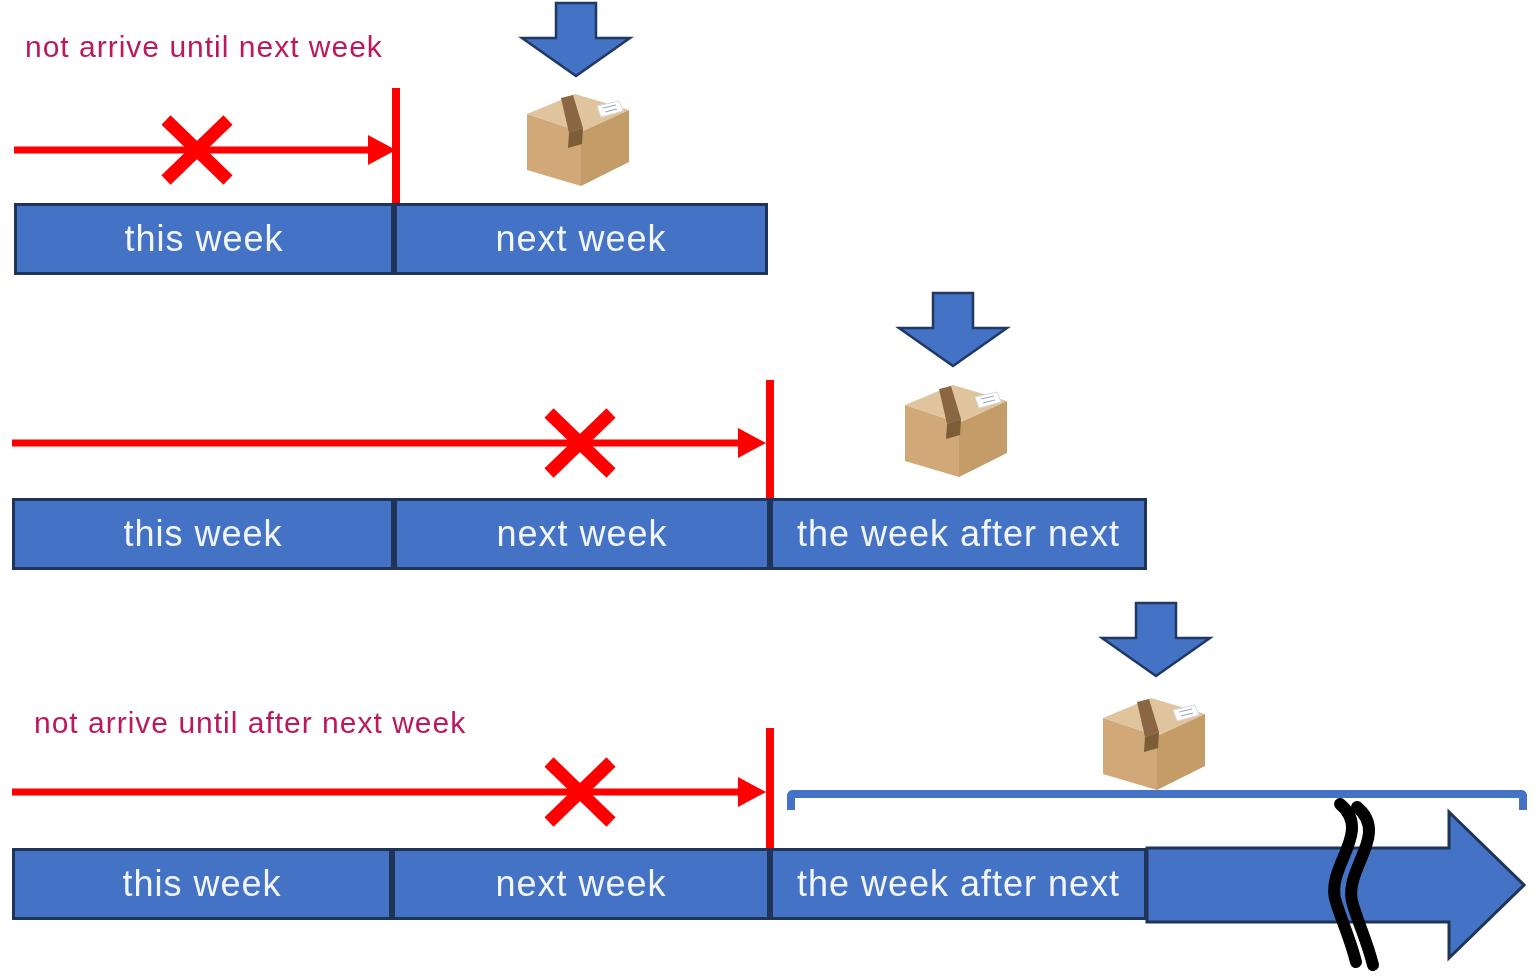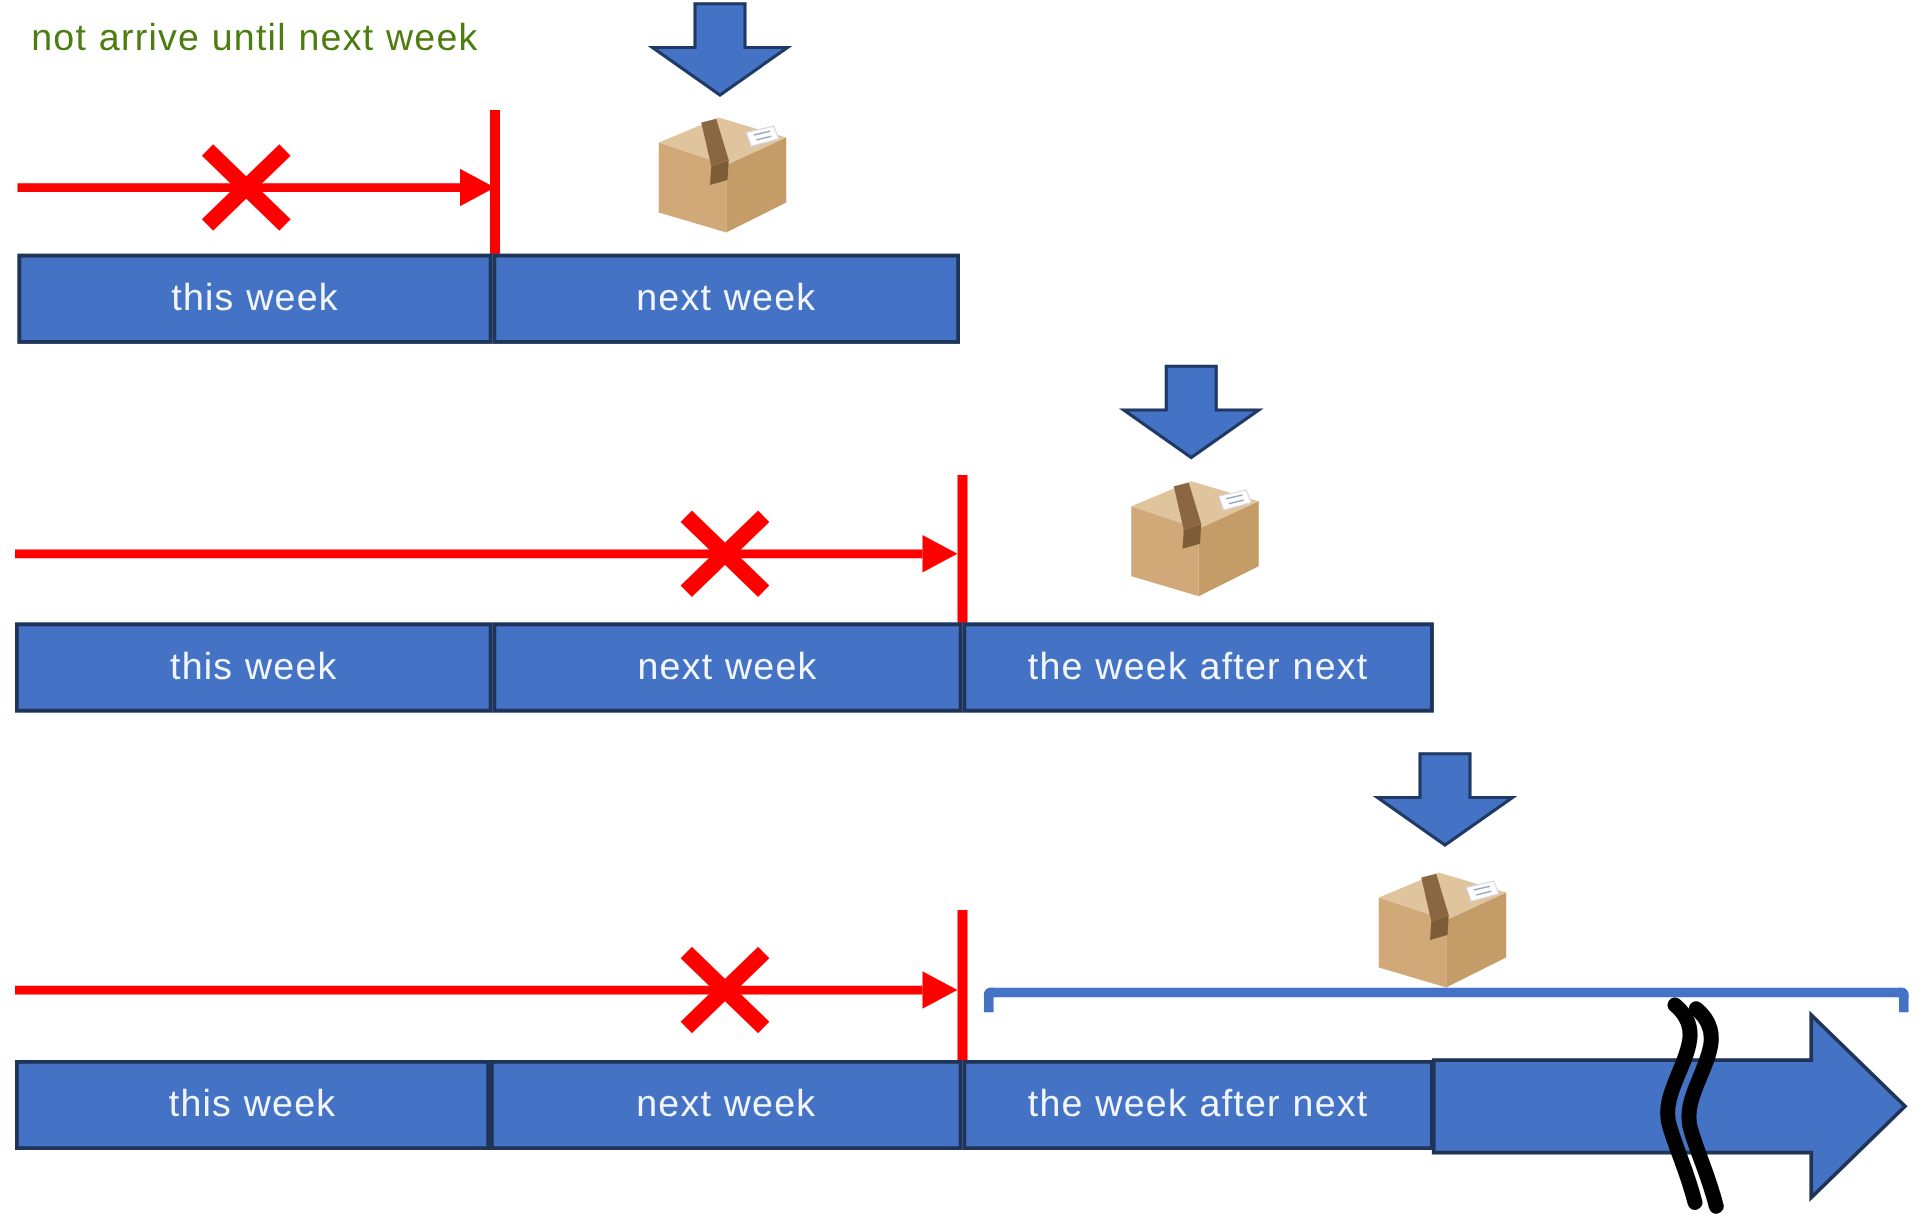--- a/index.html
+++ b/index.html
@@ -2,26 +2,26 @@
 <html><head>
 <meta charset="utf-8">
 <style>
   html,body{margin:0;padding:0;background:#ffffff;}
   .stage{
     position:relative;width:1539px;height:978px;background:#ffffff;overflow:hidden;
     font-family:"Liberation Sans","DejaVu Sans",sans-serif;
   }
   .title{
     position:absolute;font-size:30px;font-weight:300;letter-spacing:1px;
-    color:#4d7c0f;white-space:nowrap;
+    color:#be185d;white-space:nowrap;margin-top:16px;
   }
   .bar{
     position:absolute;height:72px;background:#4472c4;border:3px solid #1f3456;
     box-sizing:border-box;display:flex;align-items:center;justify-content:center;
-    color:#f2f6fc;font-size:30px;font-weight:300;letter-spacing:1px;white-space:nowrap;
+    color:#f2f6fc;font-size:36px;font-weight:300;letter-spacing:1px;white-space:nowrap;
   }
   .stopbar{position:absolute;width:8px;background:#ff0000;}
   .bracket{
     position:absolute;left:787px;top:790px;width:740px;height:20px;box-sizing:border-box;
     border-top:8px solid #4472c4;border-left:8px solid #4472c4;border-right:8px solid #4472c4;
     border-radius:6px 6px 0 0;
   }
   svg{position:absolute;overflow:visible;}
 </style>
 </head>
@@ -90,20 +90,21 @@
   <div class="bar" style="left:12px;top:498px;width:382px;">
     <span>this week</span>
   </div>
   <div class="bar" style="left:394px;top:498px;width:376px;">
     <span>next week</span>
   </div>
   <div class="bar" style="left:770px;top:498px;width:377px;">
     <span>the week after next</span>
   </div>
 
+  <div class="title" style="left:34px;top:690px;">not arrive until after next week</div>
 
   <svg style="left:12px;top:760px;" width="758" height="64">
     <path d="M0,32 H726" stroke="#ff0000" stroke-width="7" fill="none"></path>
     <polygon points="726,17 754,32 726,47" fill="#ff0000"></polygon>
     <g>
       <line x1="537" y1="2" x2="599" y2="62" stroke="#ff0000" stroke-width="13"></line>
       <line x1="537" y1="62" x2="599" y2="2" stroke="#ff0000" stroke-width="13"></line>
     </g>
   </svg>
   <div class="stopbar" style="left:766px;top:728px;height:121px;"></div>

